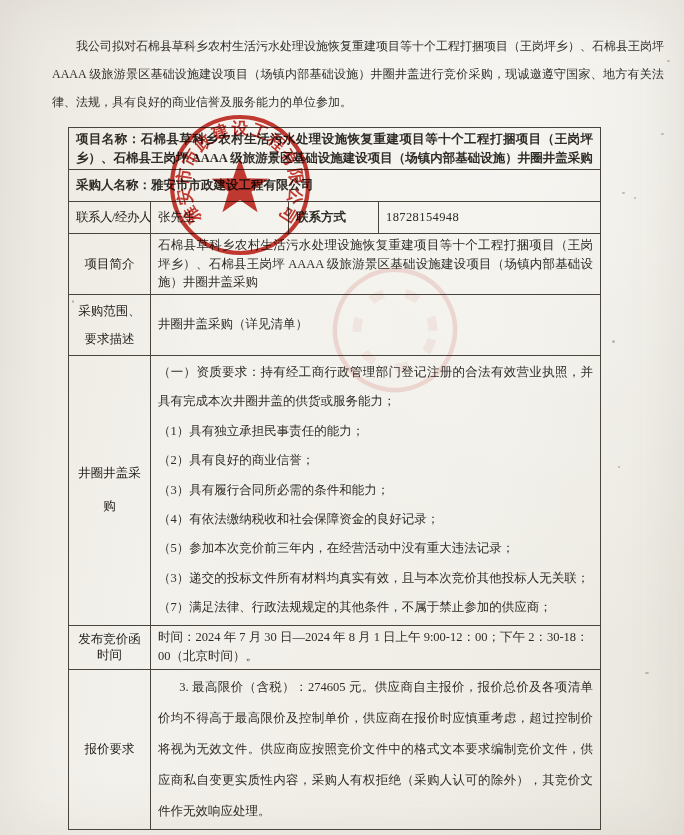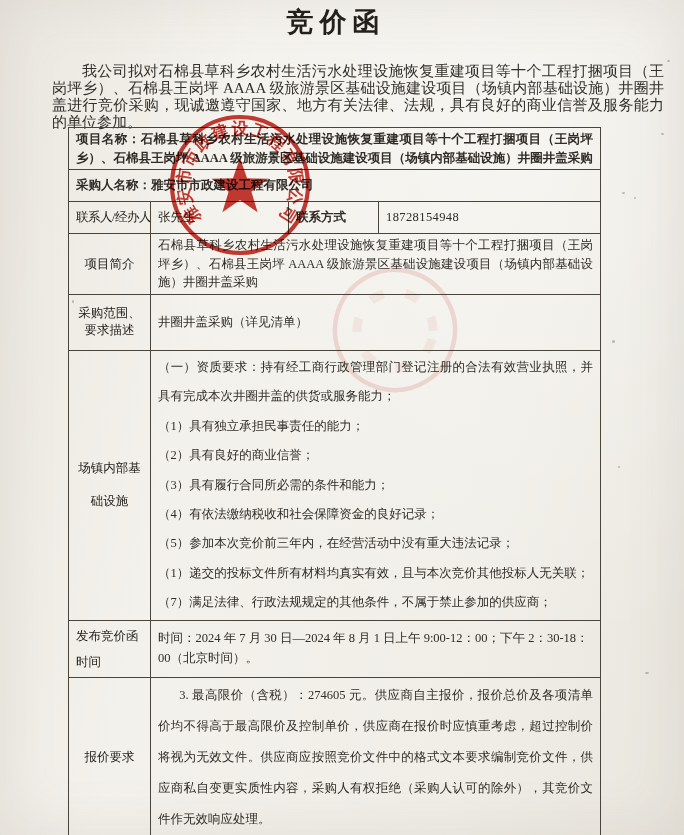--- a/index.html
+++ b/index.html
@@ -15,22 +15,22 @@
       radial-gradient(ellipse at 75% 15%, rgba(255,255,255,.38), rgba(255,255,255,0) 55%),
       linear-gradient(100deg,#ebe8e1 0%,#f3f1eb 30%,#f0eee7 70%,#e9e6de 100%);
     box-shadow: inset 0 0 60px rgba(120,110,95,.12);
   }
   .doc-title{
     position:absolute;top:4px;left:6px;width:660px;
     text-align:center;font-size:27px;font-weight:bold;letter-spacing:6px;
     color:#23201c;
   }
   .intro{
-    position:absolute;top:48px;left:52px;width:612px;
-    font-size:15px;line-height:17px;text-align:justify;text-indent:2em;
+    position:absolute;top:20px;left:52px;width:612px;
+    font-size:12px;line-height:28px;text-align:justify;text-indent:2em;
     color:#33302b;
   }
   table.bid{
     position:absolute;top:127px;left:68px;width:532px;
     border-collapse:collapse;table-layout:fixed;
     color:#302c27;
   }
   table.bid td{
     border:1.6px solid #49453d;
     padding:2px 7px;
@@ -39,46 +39,45 @@
     overflow:hidden;
   }
   .lbl{font-weight:normal;text-align:center;padding:2px 3px;color:#26231e;}
   .r1 td{font-weight:bold;line-height:18.6px;text-align:justify;padding:2px 7px;}
   .r2 td{font-weight:bold;font-size:13px;}
   .lbl-contact{font-size:12px;letter-spacing:-.5px;white-space:nowrap;}
   .cell-name{padding-left:12px;}
   .lbl-method{font-weight:bold;text-align:left;padding-left:6px;}
   .cell-phone{padding-left:9px;letter-spacing:.4px;}
   .cell-brief{line-height:18.6px;text-align:justify;}
-  .lbl-scope{line-height:17px;margin-top:20px;}
+  .lbl-scope{line-height:28px;margin-top:20px;}
   .lbl-sched{line-height:33px;}
   .cell-sched{vertical-align:top;padding-top:3px;line-height:21px;text-align:justify;}
   .lbl-qual{line-height:33px;}
   .cell-qual{vertical-align:top;padding-top:5px;}
   .cell-qual div{line-height:29.4px;text-align:justify;}
-  .lbl-pub{text-align:left;line-height:26px;padding-left:5px;}
+  .lbl-pub{text-align:center;line-height:16px;padding-left:5px;}
   .cell-pub{line-height:19.5px;padding:2px 6px;}
   .cell-quote{vertical-align:top;padding:7px 8px 0 8px;line-height:31px;text-align:justify;text-indent:1.7em;}
   .hl-underline{text-underline-offset:3px;}
   
   .seal{position:absolute;mix-blend-mode:multiply;}
   .seal-main{left:163px;top:108px;opacity:.9;}
   .seal-ghost{left:328px;top:263px;opacity:.14;transform:rotate(14deg);}
   .seal-text text{
     font-size:16.5px;font-weight:bold;fill:currentColor;
     font-family:"Liberation Serif","DejaVu Serif",serif;
   }
   .speck{position:absolute;background:rgba(95,90,82,.38);border-radius:50%;}
 </style>
 </head>
 <body>
 
 <div class="page">
 
-  <div class="doc-title">竞价函</div>
 
   <p class="intro">我公司拟对石棉县草科乡农村生活污水处理设施恢复重建项目等十个工程打捆项目（王岗坪乡）、石棉县王岗坪 AAAA 级旅游景区基础设施建设项目（场镇内部基础设施）井圈井盖进行竞价采购，现诚邀遵守国家、地方有关法律、法规，具有良好的商业信誉及服务能力的单位参加。</p>
 
   <table class="bid">
     <colgroup>
       <col style="width:82px">
         <col style="width:138px">
         <col style="width:90px">
         <col style="width:222px">
     </colgroup>
@@ -97,29 +96,29 @@
     </tr>
     <tr style="height:55px">
       <td class="lbl">项目简介</td>
       <td colspan="3" class="cell-brief">石棉县草科乡农村生活污水处理设施恢复重建项目等十个工程打捆项目（王岗坪乡）、石棉县王岗坪 AAAA 级旅游景区基础设施建设项目（场镇内部基础设施）井圈井盖采购</td>
     </tr>
     <tr style="height:56px">
       <td class="lbl lbl-scope">采购范围、要求描述</td>
       <td colspan="3">井圈井盖采购（详见清单）</td>
     </tr>
     <tr style="height:259px">
-      <td class="lbl lbl-qual">场镇内部基础设施</td>
+      <td class="lbl lbl-qual">井圈井盖采购</td>
       <td colspan="3" class="cell-qual">
         <div>（一）资质要求：持有经工商行政管理部门登记注册的合法有效营业执照，并具有完成本次井圈井盖的供货或服务能力；</div>
         <div>（1）具有独立承担民事责任的能力；</div>
         <div>（2）具有良好的商业信誉；</div>
         <div>（3）具有履行合同所必需的条件和能力；</div>
         <div>（4）有依法缴纳税收和社会保障资金的良好记录；</div>
         <div>（5）参加本次竞价前三年内，在经营活动中没有重大违法记录；</div>
-        <div>（1）递交的投标文件所有材料均真实有效，且与本次竞价其他投标人无关联；</div>
+        <div>（3）递交的投标文件所有材料均真实有效，且与本次竞价其他投标人无关联；</div>
         <div>（7）满足法律、行政法规规定的其他条件，不属于禁止参加的供应商；</div>
       </td>
     </tr>
     <tr style="height:34px">
       <td class="lbl lbl-pub">发布竞价函时间</td>
       <td colspan="3" class="cell-pub">时间：2024 年 7 月 30 日—2024 年 8 月 1 日上午 9:00-12：00；下午 2：30-18：00（北京时间）。</td>
     </tr>
     <tr style="height:123px">
       <td class="lbl">报价要求</td>
       <td colspan="3" class="cell-quote"><span>3. 最高限价（含税）：</span><span class="hl-underline">274605 元</span><span>。供应商自主报价，报价总价及各项清单价均不得高于最高限价及控制单价，供应商在报价时应慎重考虑，超过控制价将视为无效文件。供应商应按照竞价文件中的格式文本要求编制竞价文件，供应商私自变更实质性内容，采购人有权拒绝（采购人认可的除外），其竞价文件作无效响应处理。</span></td>

